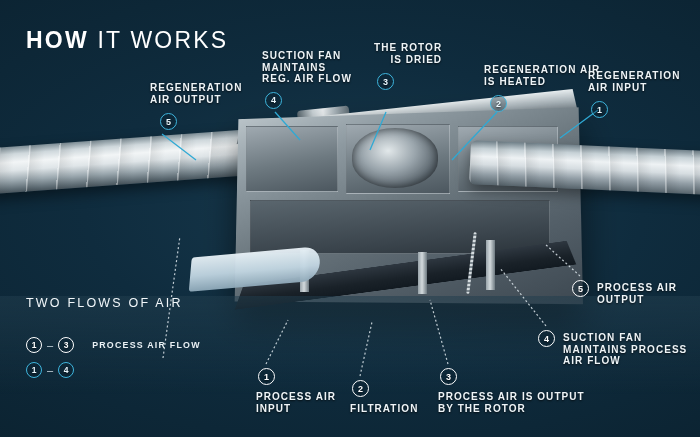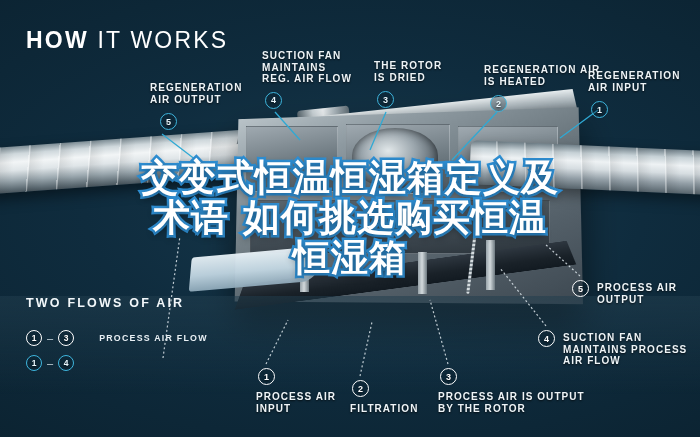--- a/index.html
+++ b/index.html
@@ -145,41 +145,41 @@
     display:flex; align-items:center; justify-content:center;
     font-size:9px; font-weight:700; color:#ffffff;
     background:rgba(10,32,45,.35);
     text-shadow:0 1px 2px rgba(0,0,0,.6);
   }
   .bub.cy { border-color:#3fb6de; color:#eaf7fd; }
 
   
   #co-regen-out   { left:150px; top:82px; }
   #co-suction-reg { left:262px; top:50px; }
-  #co-rotor-dry   { left:374px; top:60px; }
+  #co-rotor-dry   { left:374px; top:42px;text-align:right; }
   #co-regen-heat  { left:484px; top:64px; }
   #co-regen-in    { left:588px; top:70px; }
   #co-proc-out    { left:572px; top:280px; }
   #co-suction-pro { left:538px; top:330px; }
   #co-proc-in     { left:256px; top:368px; }
   #co-filtration  { left:350px; top:380px; }
   #co-proc-dried  { left:438px; top:368px; }
 
   
   .legend { position:absolute; left:26px; top:296px; }
   .legend-title {
-    font-size:12.5px; font-weight:700; letter-spacing:2.2px;
-    color:#f2f7fa; margin-bottom:20px;
+    font-size:12.5px; font-weight:400; letter-spacing:2.2px;
+    color:#f2f7fa; margin-bottom:27px;
   }
   .legend-row { display:flex; align-items:center; margin-bottom:9px; }
   .legend-row .dash {
     color:#cfdbe2; font-size:11px; margin:0 5px; font-weight:400;
   }
   .legend-row .lbl {
-    margin-left:25px; font-size:8.8px; font-weight:700;
+    margin-left:18px; font-size:8.8px; font-weight:700;
     letter-spacing:1.25px; color:#eaf1f5;
   }
   .legend-row .bub { width:16px; height:16px; font-size:8.5px; }
 
   
   #overlay {
     position:absolute; left:0; top:158px; width:700px;
     text-align:center; pointer-events:none;
   }
   .cn-line {
@@ -309,19 +309,14 @@
       <div class="lbl">PROCESS AIR FLOW</div>
     </div>
 
     <div class="legend-row">
       <div class="bub cy">1</div>
       <div class="dash">–</div>
       <div class="bub cy">4</div>
     </div>
   </div>
 
-  <div id="overlay">
-    <div class="cn-line">交变式恒温恒湿箱定义及</div>
-    <div class="cn-line">术语 如何挑选购买恒温</div>
-    <div class="cn-line">恒湿箱</div>
-  </div>
 
 </div>
 
 </body></html>

